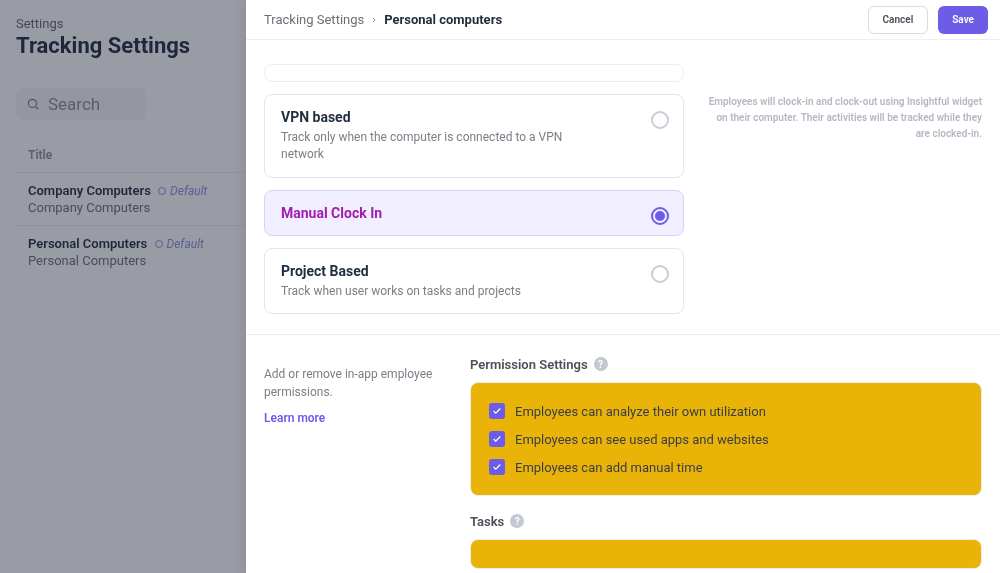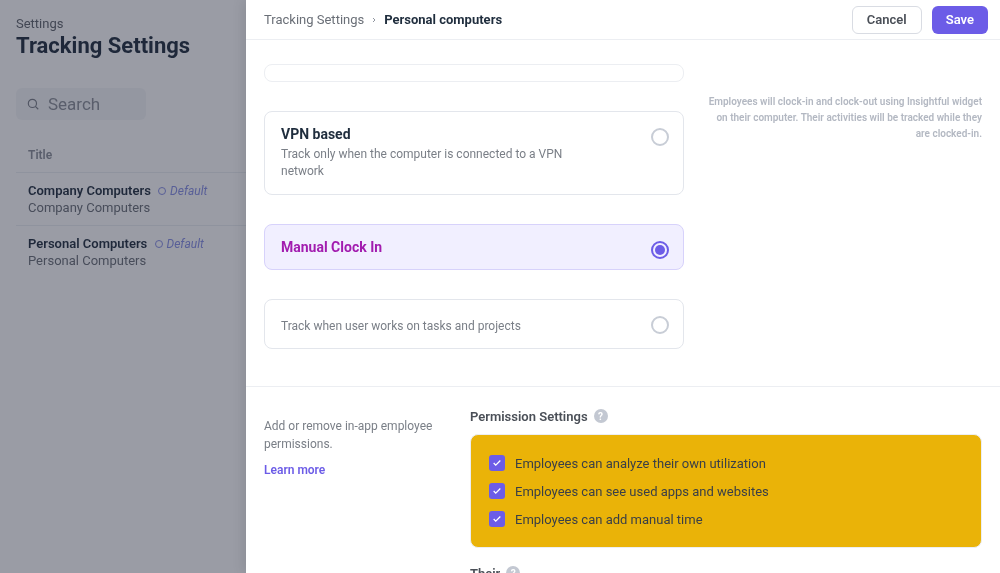--- a/index.html
+++ b/index.html
@@ -18,27 +18,27 @@
   .bg .rowttl{font-weight:600;color:#1f2d3d}
   .bg .def{display:inline-flex;align-items:center;gap:4px;font-size:12px;color:#8890e6;font-style:italic;margin-left:4px}
   .bg .def::before{content:"";width:6px;height:6px;border-radius:50%;border:1.5px solid #8890e6}
   .bg .rowsub{color:#6a6f77;margin-top:2px}
   .overlay{position:absolute;inset:0;background:rgba(30,35,55,.45)}
   .panel{position:absolute;top:0;right:0;bottom:0;width:754px;background:#fff;display:flex;flex-direction:column;box-shadow:-2px 0 12px rgba(0,0,0,.1)}
   .pbar{height:40px;border-bottom:1px solid #eceef2;display:flex;align-items:center;justify-content:space-between;padding:0 12px 0 18px}
   .crumb{font-size:13px;color:#6a6f77;display:flex;align-items:center;gap:6px}
   .crumb b{color:#1f2d3d;font-weight:700}
   .pbar .btns{display:flex;gap:10px}
-  .btn{height:28px;border-radius:6px;font-size:13px;font-weight:600;padding:0 14px;display:flex;align-items:center;cursor:pointer}
+  .btn{height:28px;border-radius:6px;font-size:10px;font-weight:600;padding:0 14px;display:flex;align-items:center;cursor:pointer}
   .btn.cancel{border:1px solid #d9dce3;color:#4a4f57;background:#fff}
   .btn.save{background:#6c5ce7;color:#fff}
   .pbody{flex:1;overflow:hidden}
   .toprow{display:flex;gap:24px;padding:0 18px}
   .opts{width:420px;padding-top:24px}
-  .card{border:1px solid #e3e6ec;border-radius:8px;padding:14px 16px;margin-bottom:29px;position:relative}
+  .card{border:1px solid #e3e6ec;border-radius:8px;padding:14px 16px;margin-bottom:12px;position:relative}
   .card.ghost{height:18px;padding:0;border-color:#eceef2}
   .card .ot{font-size:14px;font-weight:700;color:#1f2d3d}
   .card .od{font-size:12px;color:#7a7f87;margin-top:4px;line-height:1.4;max-width:300px}
   .card .radio{position:absolute;top:16px;right:14px;width:18px;height:18px;border-radius:50%;border:2px solid #c8cdd6}
   .card.sel{background:#f1efff;border-color:#d7d2fb}
   .card.sel .ot{color:#a21caf}
   .card.sel .radio{border-color:#6c5ce7;display:flex;align-items:center;justify-content:center}
   .card.sel .radio::after{content:"";width:10px;height:10px;border-radius:50%;background:#6c5ce7}
   .info{flex:1;padding-top:54px;text-align:right;font-size:10px;font-weight:600;color:#b3b8c2;line-height:1.6}
   .permsec{border-top:1px solid #eceef2;margin-top:8px;padding:22px 18px 16px;display:flex;gap:28px}
@@ -121,20 +121,21 @@
         <div class="card">
           <div class="ot">VPN based</div>
           <div class="od">Track only when the computer is connected to a VPN network</div>
           <div class="radio"></div>
         </div>
         <div class="card sel">
           <div class="ot">Manual Clock In</div>
           <div class="radio"></div>
         </div>
         <div class="card">
+          <div class="ot">Project Based</div>
           <div class="od">Track when user works on tasks and projects</div>
           <div class="radio"></div>
         </div>
       </div>
       <div class="info">Employees will clock-in and clock-out using Insightful widget on their computer. Their activities will be tracked while they are clocked-in.</div>
     </div>
 
     <div class="permsec">
       <div class="permL">
         <p>Add or remove in-app employee permissions.</p>
@@ -166,21 +167,21 @@
               <span class="cb">
                 <svg viewBox="0 0 24 24">
                   <polyline points="20 6 9 17 4 12"></polyline>
                 </svg>
               </span>
               <span>Employees can add manual time</span>
             </label>
         </div>
 
         <div class="subh">
-          <span>Their</span>
+          <span>Tasks</span>
           <span class="q">?</span>
         </div>
         <div class="box">
           
           
         </div>
       </div>
     </div>
   </div>
 </div>

